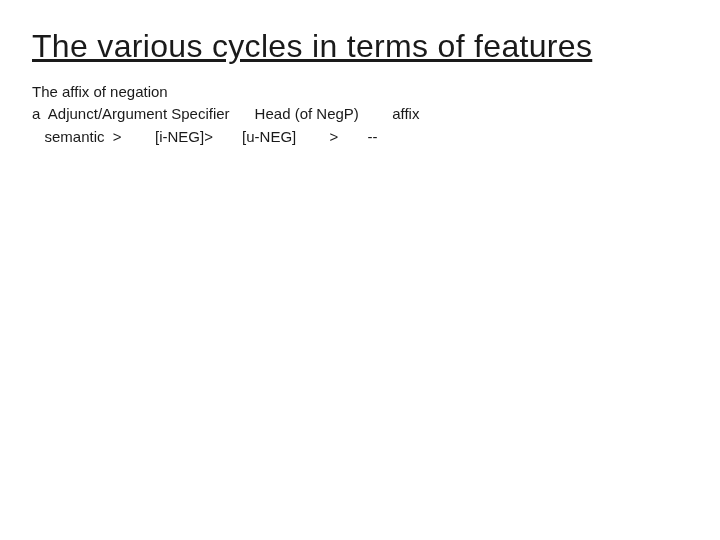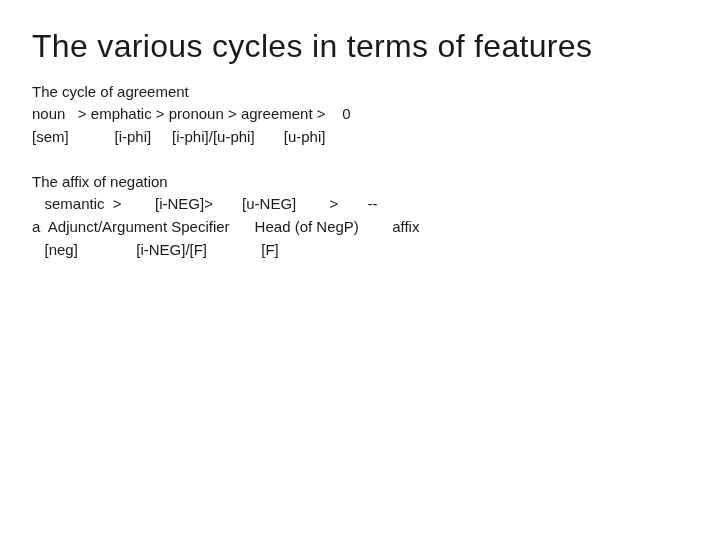--- a/index.html
+++ b/index.html
@@ -18,20 +18,21 @@
       width: 720px;
       height: 540px;
       padding: 28px 32px 28px 32px;
     }
     .main-title {
       font-size: 32px;
       font-weight: normal;
       color: #1a1a1a;
       margin-bottom: 18px;
       letter-spacing: 0.01em;
+      text-decoration: underline;
     }
     .section {
       margin-bottom: 24px;
     }
     .section-title {
       font-size: 15px;
       color: #1a1a1a;
       margin-bottom: 2px;
       font-weight: normal;
     }
@@ -42,25 +43,19 @@
       font-weight: normal;
       line-height: 1.55;
     }
   </style>
 </head>
 <body>
 
 <div class="slide">
   <h1 class="main-title">The various cycles in terms of features</h1>
 
-  <div class="section">
-    <div class="section-title">The cycle of agreement</div>
-    <div class="line">noun   &gt; emphatic &gt; pronoun &gt; agreement &gt;    0</div>
-    <div class="line">[sem]           [i-phi]     [i-phi]/[u-phi]       [u-phi]</div>
-  </div>
 
   <div class="section">
     <div class="section-title">The affix of negation</div>
+    <div class="line">a  Adjunct/Argument Specifier      Head (of NegP)        affix</div>
     <div class="line">   semantic  &gt;        [i-NEG]&gt;       [u-NEG]        &gt;       --</div>
-    <div class="line">a  Adjunct/Argument Specifier      Head (of NegP)        affix</div>
-    <div class="line">   [neg]              [i-NEG]/[F]             [F]</div>
   </div>
 </div>
 
 </body></html>

